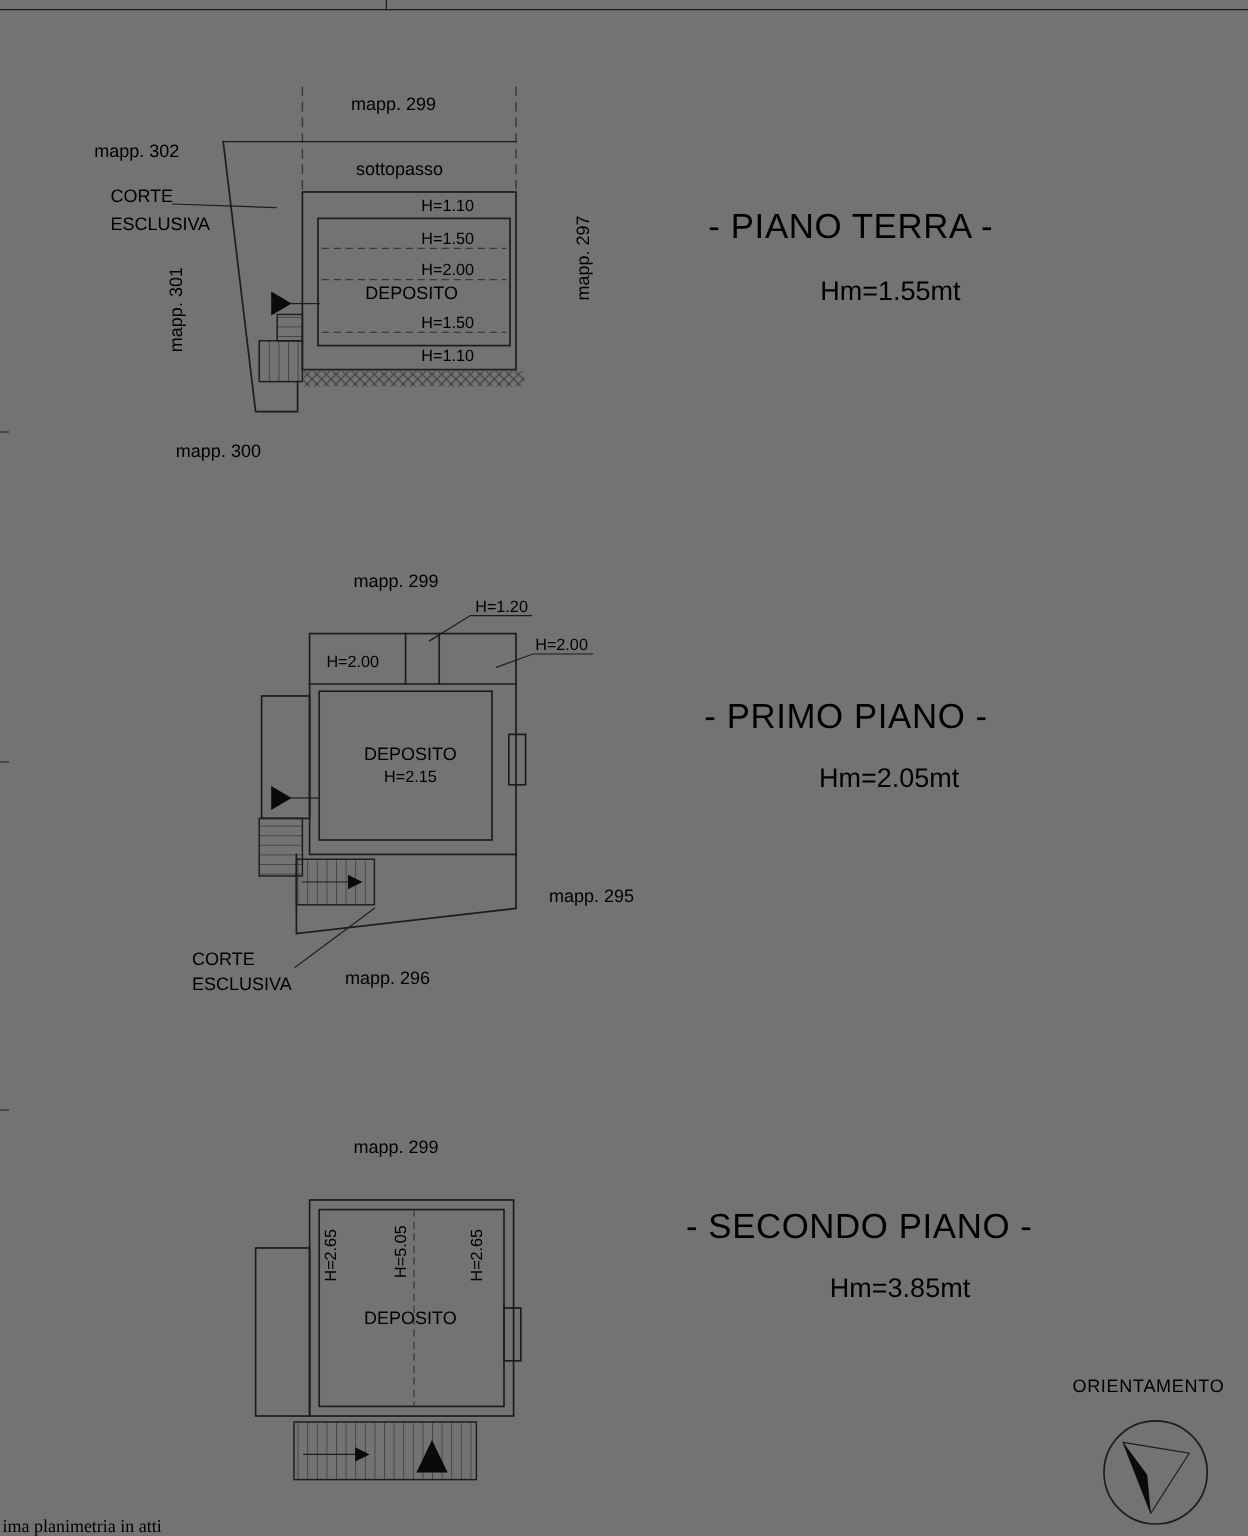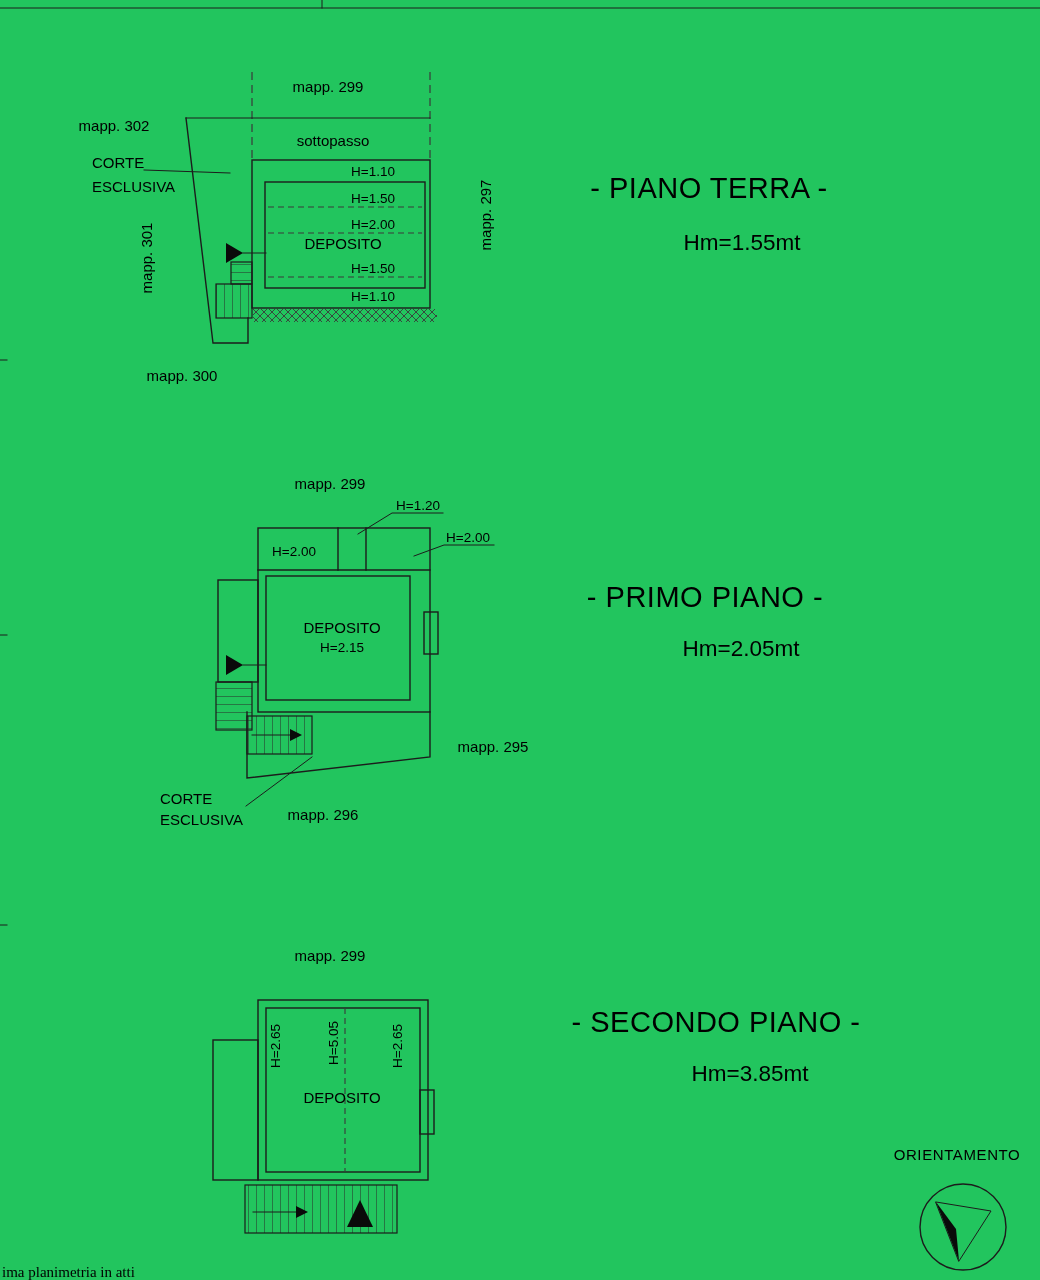--- a/index.html
+++ b/index.html
@@ -1,21 +1,21 @@
 <!DOCTYPE html>
 <html><head>
 <meta charset="utf-8">
 <style>
   * { margin:0; padding:0; box-sizing:border-box; }
   html,body { background:#ffffff; }
   .page {
     position:relative;
     width:1040px;
     height:1280px;
-    background:#22c55e;
+    background:#737373;
     overflow:hidden;
     font-family:"Liberation Sans", sans-serif;
   }
   .plan-svg { position:absolute; left:0; top:0; }
 
   text { fill:#000000; font-family:"Liberation Sans", sans-serif; }
   .t-label  { font-size:15px; }
   .t-small  { font-size:13.5px; }
   .t-title  { font-size:29px; letter-spacing:0.5px; }
   .t-sub    { font-size:22.5px; }

